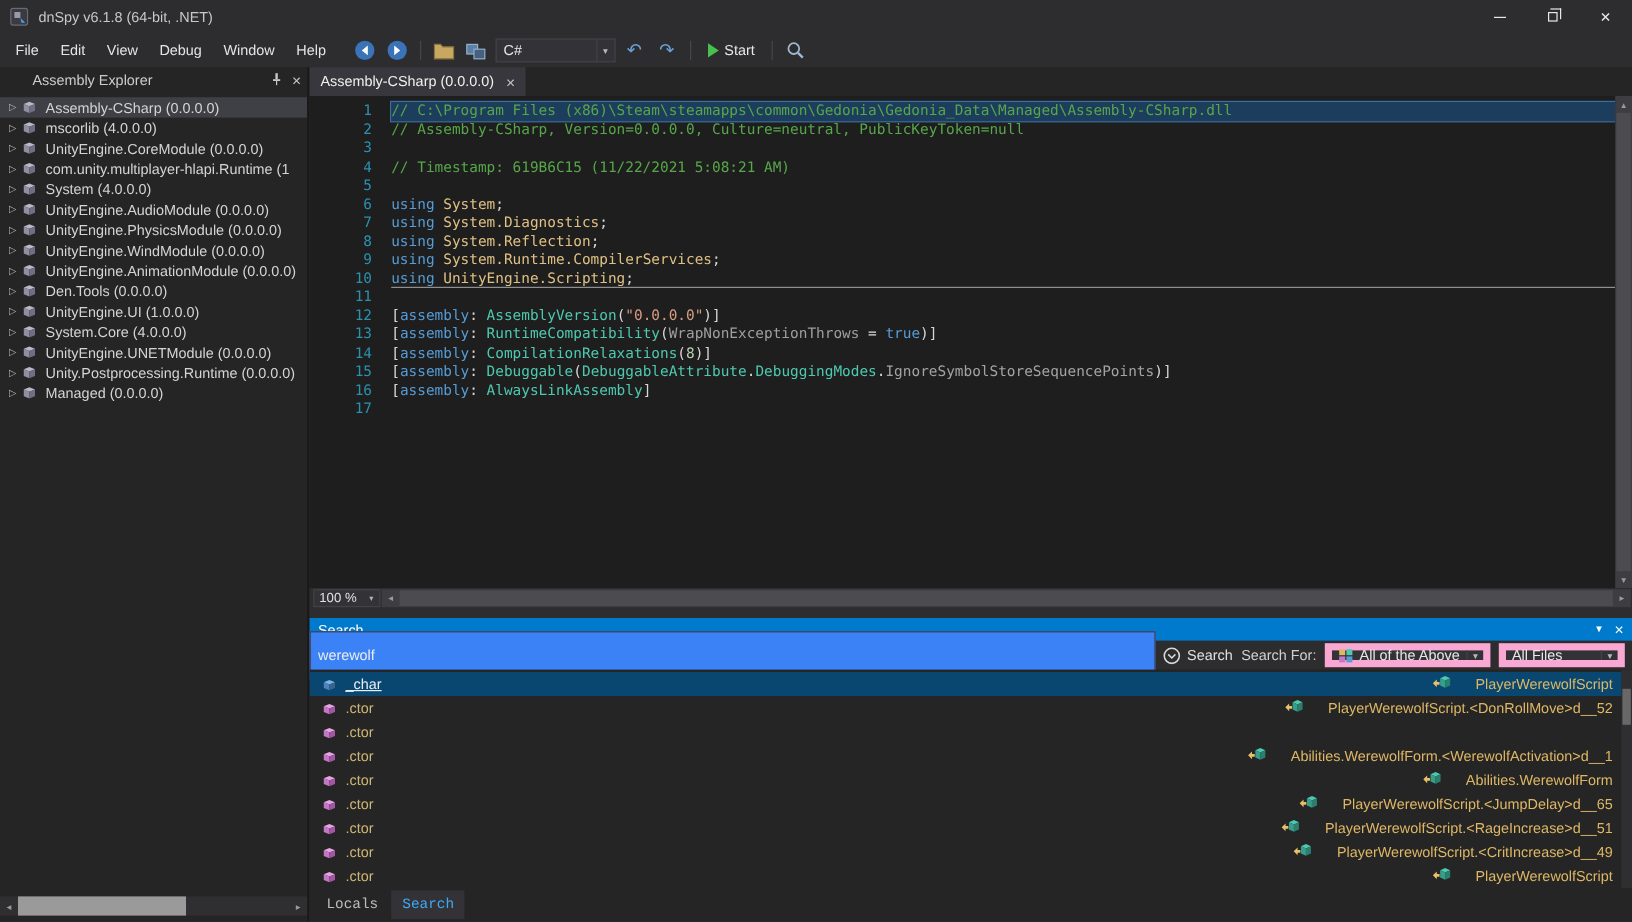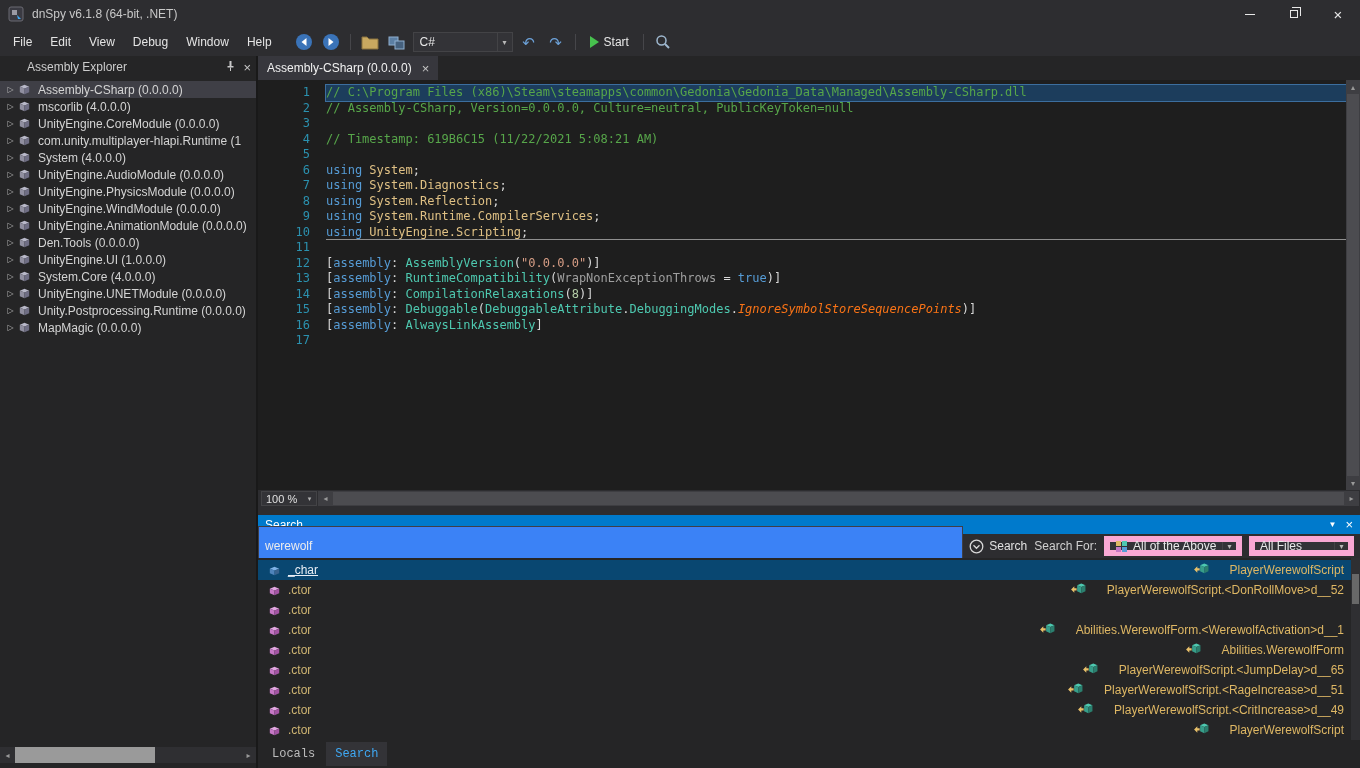--- a/index.html
+++ b/index.html
@@ -59,21 +59,21 @@
   .editor{flex:0 0 410px;position:relative;background:#1e1e1e;overflow:hidden;}
   .code-wrap{position:absolute;left:0;right:14px;top:0;bottom:0;padding-top:5px;
     font-family:"DejaVu Sans Mono",monospace;font-size:12px;line-height:15.5px;overflow:hidden;}
   .code-line{display:flex;height:15.5px;}
   .line-no{width:68px;flex:none;text-align:right;padding-right:16px;color:#2b91af;}
   .line-text{flex:1;white-space:pre;color:#d8d8d8;}
   .line-text.hl{background:#1c3d5c;outline:1px solid #3c6e9e;}
   .line-text.ul{border-bottom:1px solid #8f8f8f;}
   .tok-comment{color:#57a64a;} .tok-kw{color:#569cd6;} .tok-ns{color:#dfc084;}
   .tok-pl{color:#d8d8d8;} .tok-type{color:#4ec9b0;} .tok-str{color:#d69d85;}
-  .tok-num{color:#b5cea8;} .tok-prop{color:#9f9f9f;} .tok-enum{color:#f97316;font-style:italic;}
+  .tok-num{color:#b5cea8;} .tok-prop{color:#9f9f9f;} .tok-enum{color:#a3a3a3;}
   .vscroll{position:absolute;right:0;top:0;bottom:0;width:14px;background:#3e3e42;}
   .vscroll .up{position:absolute;top:0;left:0;right:0;height:14px;display:flex;align-items:center;justify-content:center;color:#999;font-size:8px;}
   .vscroll .dn{position:absolute;bottom:0;left:0;right:0;height:14px;display:flex;align-items:center;justify-content:center;color:#999;font-size:8px;}
   .vscroll .vthumb{position:absolute;left:1px;right:1px;top:14px;bottom:14px;background:#4c4c50;}
 
   
   .editor-hbar{height:17px;background:#2d2d30;display:flex;align-items:center;}
   .zoom-combo{width:56px;height:15px;margin-left:3px;background:#333337;border:1px solid #434346;display:flex;align-items:center;padding-left:4px;color:#e0e0e0;font-size:11px;flex:none;}
   .zoom-combo .chev{margin-left:auto;width:13px;font-size:7px;color:#b0b0b0;text-align:center;}
   .hbar-track{flex:1;height:15px;background:#3e3e42;margin:0 1px;display:flex;align-items:center;position:relative;}
@@ -347,21 +347,21 @@
               </svg></span>
             <span class="tree-label">Unity.Postprocessing.Runtime (0.0.0.0)</span>
           </div>
           <div class="tree-row">
             <span class="caret">▷</span>
             <span class="tree-icon"><svg width="15" height="15" viewBox="0 0 16 16">
                 <polygon points="3,5 8,3 13,5 8,7" fill="#b8b8c8"></polygon>
                 <polygon points="3,5 8,7 8,13 3,11" fill="#908fa0"></polygon>
                 <polygon points="13,5 8,7 8,13 13,11" fill="#6f6e84"></polygon>
               </svg></span>
-            <span class="tree-label">MapMagic (0.0.0.0)</span>
+            <span class="tree-label">Managed (0.0.0.0)</span>
           </div>
         </div>
       <div class="tree-hbar">
         <span class="sb-arrow">◂</span>
         <span class="tree-hthumb"></span>
         <span class="sb-arrow" style="margin-left:auto">▸</span>
       </div>
     </div>
 
     <div class="right-side">

